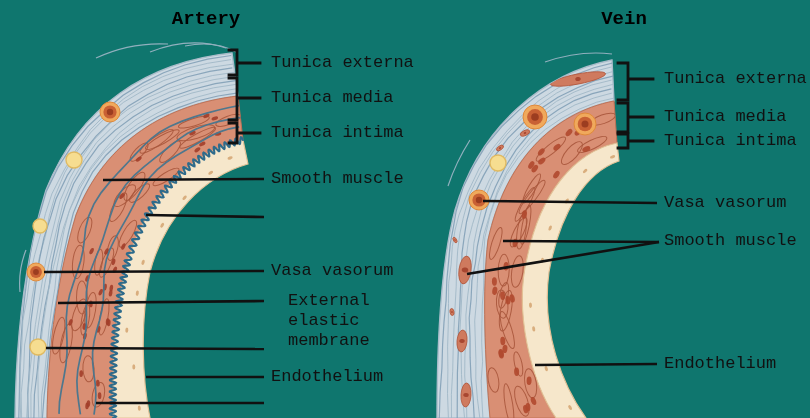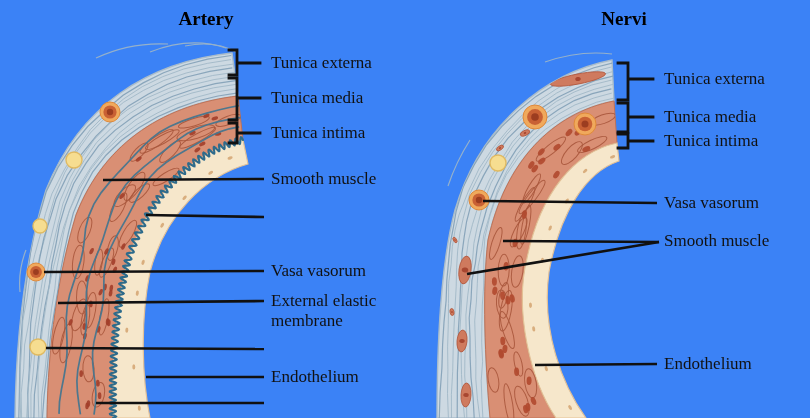--- a/index.html
+++ b/index.html
@@ -1,17 +1,17 @@
 <!DOCTYPE html>
 <html><head>
 <meta charset="utf-8">
 <style>
   html,body{margin:0;padding:0;background:#fff;}
-  .stage{position:relative;width:810px;height:418px;background:#3b82f6;overflow:hidden;
-         font-family:Liberation Serif, serif;}
+  .stage{position:relative;width:810px;height:418px;background:#0f766e;overflow:hidden;
+         font-family:Liberation Mono, monospace;}
   .stage svg{position:absolute;left:0;top:0;width:810px;height:418px;}
   .title{position:absolute;top:8px;transform:translateX(-50%);
          font-size:19px;font-weight:bold;color:#000;white-space:nowrap;}
   .lbl{position:absolute;font-size:17px;line-height:20px;color:#111;white-space:nowrap;}
   .lbl.wrap{white-space:normal;width:140px;}
 </style>
 </head>
 <body>
 
 <div class="stage">
@@ -281,28 +281,28 @@
       <line x1="146" y1="377" x2="264" y2="377"></line>
       <line x1="96" y1="403" x2="264" y2="403"></line>
       <line x1="483" y1="201" x2="657" y2="203"></line>
       <line x1="503" y1="241" x2="659" y2="242"></line>
       <line x1="467" y1="274" x2="659" y2="242"></line>
       <line x1="535" y1="365" x2="657" y2="364"></line>
     </g>
   </svg>
 
   <div class="title" style="left:206px">Artery</div>
-  <div class="title" style="left:624px">Nervi</div>
+  <div class="title" style="left:624px">Vein</div>
 
   <div class="lbl" style="left:271px;top:53px">Tunica externa</div>
   <div class="lbl" style="left:271px;top:88px">Tunica media</div>
   <div class="lbl" style="left:271px;top:123px">Tunica intima</div>
   <div class="lbl" style="left:271px;top:169px">Smooth muscle</div>
   <div class="lbl" style="left:271px;top:261px">Vasa vasorum</div>
-  <div class="lbl wrap" style="left:271px;top:291px">External elastic membrane</div>
+  <div class="lbl wrap" style="left:288px;top:291px">External elastic membrane</div>
   <div class="lbl" style="left:271px;top:367px">Endothelium</div>
 
   <div class="lbl" style="left:664px;top:69px">Tunica externa</div>
   <div class="lbl" style="left:664px;top:107px">Tunica media</div>
   <div class="lbl" style="left:664px;top:131px">Tunica intima</div>
   <div class="lbl" style="left:664px;top:193px">Vasa vasorum</div>
   <div class="lbl" style="left:664px;top:231px">Smooth muscle</div>
   <div class="lbl" style="left:664px;top:354px">Endothelium</div>
 </div>
 

